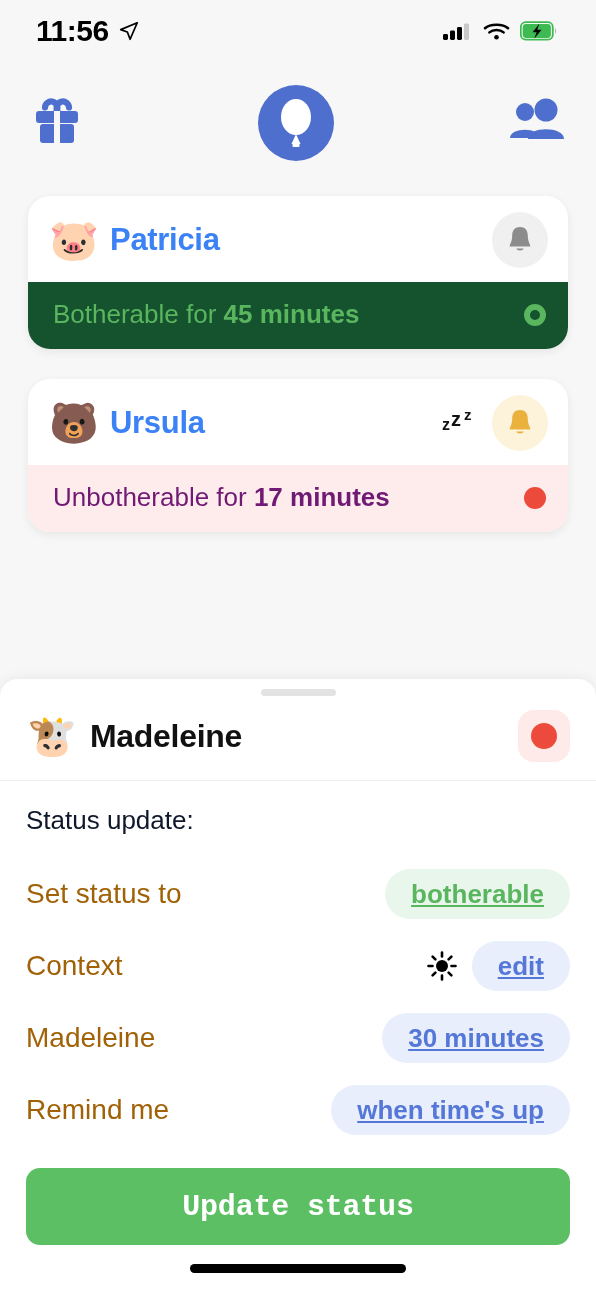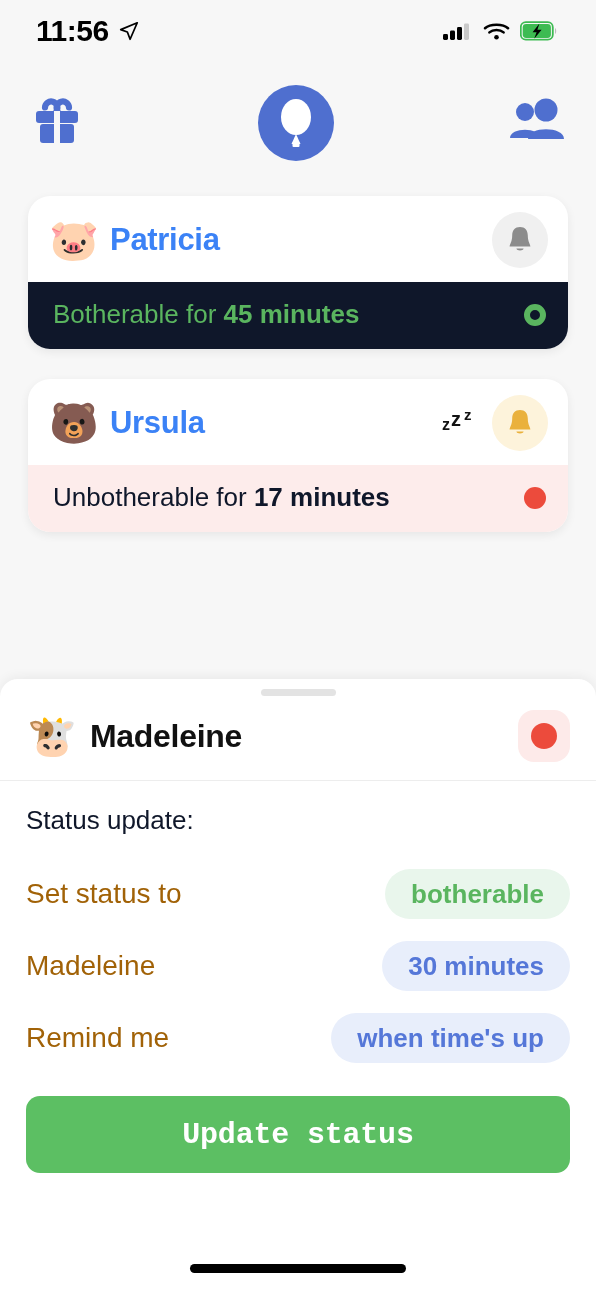--- a/index.html
+++ b/index.html
@@ -73,22 +73,22 @@
     flex:0 0 auto;
   }
   .bell-gray { background:#f0f0f0; }
   .bell-amber { background:#fdf3db; }
 
   .card-status {
     display:flex; align-items:center; justify-content:space-between;
     padding:17px 22px 19px 25px;
     font-size:26px;
   }
-  .status-green { background:#0f172a; color:#5ab55f; }
-  .status-red   { background:#fdeceb; color:#0f172a; }
+  .status-green { background:#14532d; color:#5ab55f; }
+  .status-red   { background:#fdeceb; color:#701a75; }
   .card-status b { font-weight:700; }
   .dot-ring {
     width:22px; height:22px; border-radius:50%;
     border:6px solid #5ab55f; box-sizing:border-box;
   }
   .dot-solid {
     width:22px; height:22px; border-radius:50%;
     background:#ec4b3c;
   }
 
@@ -125,21 +125,21 @@
     margin-bottom:22px;
   }
   .row {
     display:flex; align-items:center; justify-content:space-between;
     height:72px;
   }
   .row-label { font-size:28px; color:#a16207; font-weight:400; }
   .row-right { display:flex; align-items:center; gap:14px; }
   .pill {
     border-radius:26px; font-weight:700; font-size:26px;
-    padding:12px 26px; line-height:1;
+    padding:12px 26px; line-height:1;text-decoration:underline;
   }
   .pill-green { background:#e9f6ec; color:#5ab55f; }
   .pill-blue  { background:#e8eefb; color:#5577d8; }
 
   .update-btn {
     margin:22px 0 0 0; width:100%; height:77px;
     background:#5cbf63; border:none; border-radius:14px;
     color:#fff; font-size:30px; font-weight:700;
     font-family:Liberation Mono, monospace;
     display:flex; align-items:center; justify-content:center;
@@ -270,20 +270,39 @@
     <div class="sheet-body">
       <div class="section-label">Status update:</div>
 
       <div class="row">
         <span class="row-label">Set status to</span>
         <div class="row-right">
           <span class="pill pill-green">botherable</span>
         </div>
       </div>
 
+      <div class="row">
+        <span class="row-label">Context</span>
+        <div class="row-right">
+          <svg width="32" height="32" viewBox="0 0 32 32">
+            <circle cx="16" cy="16" r="6" fill="#000"></circle>
+            <g stroke="#000" stroke-width="2.6" stroke-linecap="round">
+              <line x1="16" y1="2.5" x2="16" y2="6.5"></line>
+              <line x1="16" y1="25.5" x2="16" y2="29.5"></line>
+              <line x1="2.5" y1="16" x2="6.5" y2="16"></line>
+              <line x1="25.5" y1="16" x2="29.5" y2="16"></line>
+              <line x1="6.6" y1="6.6" x2="9.4" y2="9.4"></line>
+              <line x1="22.6" y1="22.6" x2="25.4" y2="25.4"></line>
+              <line x1="25.4" y1="6.6" x2="22.6" y2="9.4"></line>
+              <line x1="9.4" y1="22.6" x2="6.6" y2="25.4"></line>
+            </g>
+          </svg>
+          <span class="pill pill-blue">edit</span>
+        </div>
+      </div>
 
       <div class="row">
         <span class="row-label">Madeleine</span>
         <div class="row-right">
           <span class="pill pill-blue">30 minutes</span>
         </div>
       </div>
 
       <div class="row">
         <span class="row-label">Remind me</span>

